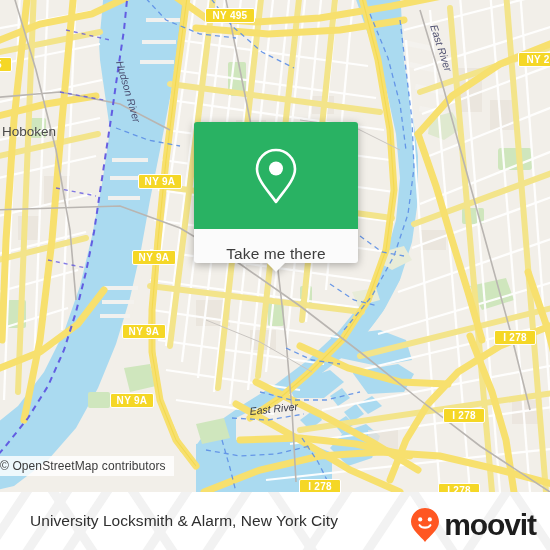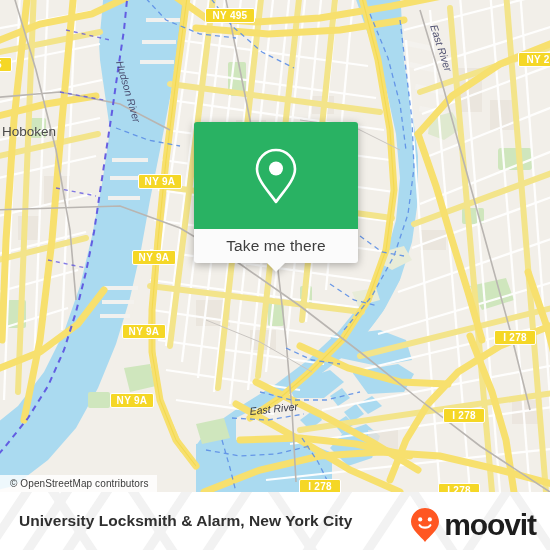--- a/index.html
+++ b/index.html
@@ -9,24 +9,24 @@
     background:#ffffff;
   }
   #app{position:relative;width:550px;height:550px;overflow:hidden;}
 
   
   .map{position:absolute;left:0;top:0;width:550px;height:492px;overflow:hidden;background:#f2efe9;}
   .map svg{display:block;}
 
   
   .attrib{
-    position:absolute;left:0;bottom:0;
+    position:absolute;left:0;bottom:16px;
     background:rgba(255,255,255,.80);
-    font-size:10px;color:#3b3b3b;
-    padding:3px 8px 3px 10px;
+    font-size:12px;color:#3b3b3b;
+    padding:3px 8px 3px 0;
     letter-spacing:.1px;
     white-space:nowrap;
     z-index:40;
   }
 
   
   .card{
     position:absolute;left:194px;top:122px;width:164px;
     z-index:60;
     filter:drop-shadow(0 2px 4px rgba(0,0,0,.30));
@@ -36,45 +36,44 @@
     height:107px;
     border-radius:3px 3px 0 0;
     display:flex;align-items:center;justify-content:center;
   }
   .pin-icon{display:block;}
   .card-foot{
     position:relative;
     background:#fbfbfb;
     border-radius:0 0 3px 3px;
     height:34px;
-    display:flex;align-items:center;justify-content:center;
+    display:flex;align-items:flex-end;justify-content:center;
   }
   .card-foot .label{
     font-size:15.5px;color:#3d3d3d;letter-spacing:.1px;
   }
   .card-tail{
     position:absolute;left:50%;bottom:-9px;margin-left:-10px;
     width:0;height:0;
     border-left:10px solid transparent;
     border-right:10px solid transparent;
     border-top:10px solid #fbfbfb;
   }
 
   
   .footer{
     position:absolute;left:0;top:492px;width:550px;height:58px;
     background:#ffffff;overflow:hidden;
   }
   .footer-wm{position:absolute;left:0;top:0;width:550px;height:58px;opacity:1;}
   .footer-title{
-    position:absolute;left:19px;top:0;height:58px;
+    position:absolute;left:30px;top:0;height:58px;
     display:flex;align-items:center;
     font-size:15.5px;color:#2f2f2f;letter-spacing:.05px;
     white-space:nowrap;
-    font-weight:bold;
   }
   .brand{
     position:absolute;right:14px;top:4px;height:58px;
     display:flex;align-items:center;gap:4px;
   }
   .brand-word{
     font-size:30px;font-weight:bold;color:#1d1d1d;letter-spacing:-1.1px;
     line-height:1;
   }
 </style>

